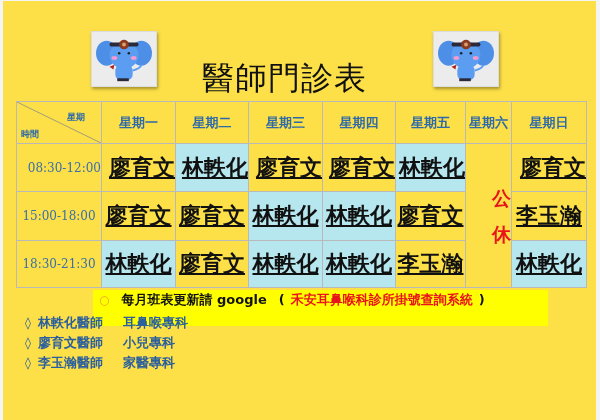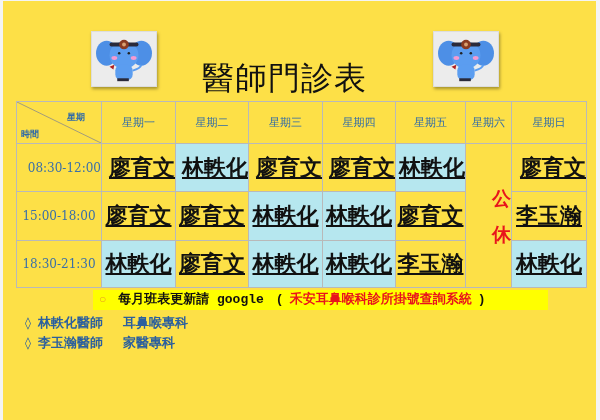--- a/index.html
+++ b/index.html
@@ -23,37 +23,37 @@
     .mascot svg { width: 100%; height: 100%; display: block; }
 
     table.schedule {
       position: absolute; left: 13px; top: 100px;
       border-collapse: collapse; table-layout: fixed; width: 570px; border-radius: 18px;
     }
     table.schedule td, table.schedule th {
       border: 1px solid #b9b9b9; text-align: center; vertical-align: middle;
       padding: 0;
     }
-    th.day { height: 42px; font-size: 11px; font-weight: normal; color: #2e6aa8; }
+    th.day { height: 42px; font-size: 13px; font-weight: bold; color: #2e6aa8; }
     .corner { position: relative; height: 42px; }
     .corner svg { position: absolute; left: 0; top: 0; width: 100%; height: 100%; }
     .corner .top-lbl { position: absolute; right: 16px; top: 9px; font-size: 9px; color: #2e6aa8; }
     .corner .bot-lbl { position: absolute; left: 4px; bottom: 2px; font-size: 9px; color: #2e6aa8; }
     td.time { font-family: "DejaVu Serif", serif; font-size: 12px; color: #3a6fa8; }
     td.doc { font-size: 22px; font-weight: bold; color: #111; letter-spacing: 0px; text-decoration: underline; }
     td.cyan { background: #b6e7ef; }
     td.closed { color: #e8141c; font-size: 19px; font-weight: bold; line-height: 36px; }
     tr.r1 td { height: 48px; text-align: right; }
     tr.r2 td { height: 49px; }
     tr.r3 td { height: 47px; }
 
     .notice {
-      position: absolute; left: 90px; top: 289px; height: 20px; width: 455px;
+      position: absolute; left: 90px; top: 289px; height: 36px; width: 455px;
       background: #ffff00; font-size: 13px; font-weight: bold; white-space: nowrap;
-      line-height: 20px; color: #111; font-family: Liberation Mono, monospace;
+      line-height: 20px; color: #111;
     }
     .notice .bullet { color: #e8a020; font-weight: normal; margin-left: 6px; margin-right: 12px; font-size: 12px; }
     .notice .red { color: #e8141c; }
     .notice .paren { margin: 0 6px 0 12px; }
     .notice .paren2 { margin-left: 6px; }
 
     .doctors { position: absolute; left: 22px; top: 312px; }
     .doctor-line {
       font-size: 13px; font-weight: bold; color: #2b5f9e; height: 20px; line-height: 20px;
       white-space: nowrap;
@@ -172,17 +172,20 @@
 
   <div class="notice">
     <span class="bullet">○</span><span>每月班表更新請 google</span><span class="paren">(</span><span class="red">禾安耳鼻喉科診所掛號查詢系統</span><span class="paren2">)</span>
   </div>
 
   <div class="doctors">
     <div class="doctor-line">
       <span class="dia">◊</span><span>林軼化醫師</span><span class="spec">耳鼻喉專科</span>
     </div>
     <div class="doctor-line">
+      <span class="dia">◊</span><span>廖育文醫師</span><span class="spec">小兒專科</span>
+    </div>
+    <div class="doctor-line">
       <span class="dia">◊</span><span>李玉瀚醫師</span><span class="spec">家醫專科</span>
     </div>
   </div>
 
 </div>
 
 </body></html>

